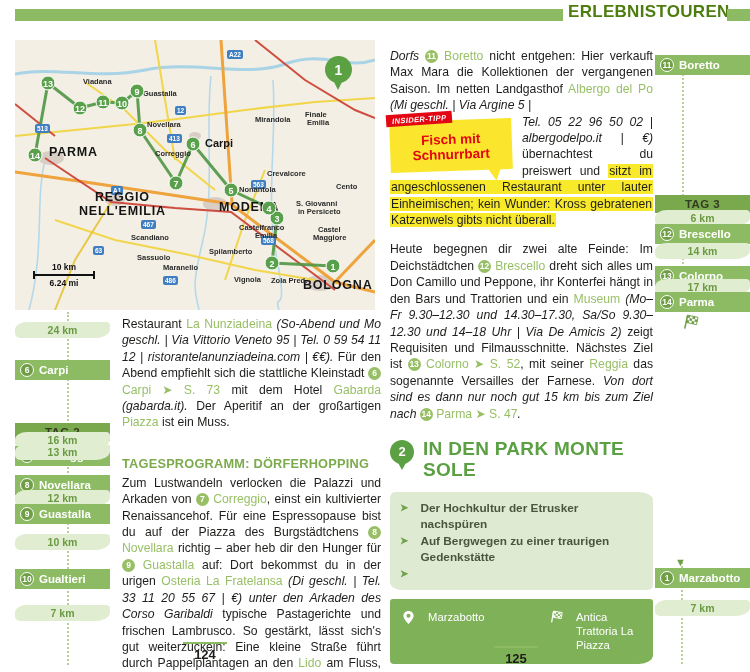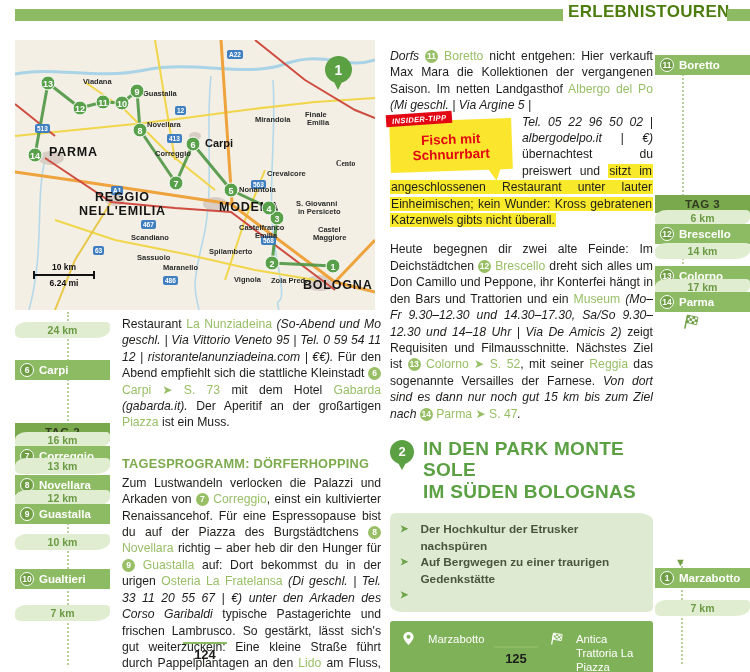--- a/index.html
+++ b/index.html
@@ -148,21 +148,21 @@
         <span class="town city-lg" style="left: 288px; top: 245px;">BOLOGNA</span>
         <span class="town city-md" style="left: 190px; top: 103px;">Carpi</span>
         <span class="town city-sm" style="left: 68px; top: 41px;">Viadana</span>
         <span class="town city-sm" style="left: 128px; top: 53px;">Guastalla</span>
         <span class="town city-sm" style="left: 132px; top: 84px;">Novellara</span>
         <span class="town city-sm" style="left: 140px; top: 113px;">Correggio</span>
         <span class="town city-sm" style="left: 240px; top: 79px;">Mirandola</span>
         <span class="town city-sm" style="left: 290px; top: 74px;">Finale</span>
         <span class="town city-sm" style="left: 292px; top: 82px;">Emilia</span>
         <span class="town city-sm" style="left: 252px; top: 133px;">Crevalcore</span>
-        <span class="town city-sm" style="left: 321px; top: 123px; font-family: Liberation Serif, serif;">Cento</span>
+        <span class="town city-sm" style="left: 321px; top: 146px;">Cento</span>
         <span class="town city-sm" style="left: 224px; top: 149px;">Nonantola</span>
         <span class="town city-sm" style="left: 281px; top: 163px;">S. Giovanni</span>
         <span class="town city-sm" style="left: 283px; top: 171px;">in Persiceto</span>
         <span class="town city-sm" style="left: 224px; top: 187px;">Castelfranco</span>
         <span class="town city-sm" style="left: 240px; top: 195px;">Emilia</span>
         <span class="town city-sm" style="left: 303px; top: 189px;">Castel</span>
         <span class="town city-sm" style="left: 298px; top: 197px;">Maggiore</span>
         <span class="town city-sm" style="left: 194px; top: 211px;">Spilamberto</span>
         <span class="town city-sm" style="left: 219px; top: 239px;">Vignola</span>
         <span class="town city-sm" style="left: 256px; top: 240px;">Zola Pred.</span>
@@ -209,21 +209,21 @@
       <div class="rail-item ri-stop" style="top: 48px;">
         <span class="nc">6</span>
         <span>Carpi</span>
       </div>
       <div class="rail-item ri-tag" style="top: 101px; margin-top: 10px;">TAG 2</div>
       <div class="rail-item ri-km" style="top: 120px;">16 km</div>
       <div class="rail-item ri-stop" style="top: 134px;">
         <span class="nc">7</span>
         <span>Correggio</span>
       </div>
-      <div class="rail-item ri-km" style="top: 146px;">13 km</div>
+      <div class="rail-item ri-km" style="top: 132px;">13 km</div>
       <div class="rail-item ri-stop" style="top: 163px;">
         <span class="nc">8</span>
         <span>Novellara</span>
       </div>
       <div class="rail-item ri-km" style="top: 178px;">12 km</div>
       <div class="rail-item ri-stop" style="top: 192px;">
         <span class="nc">9</span>
         <span>Guastalla</span>
       </div>
       <div class="rail-item ri-km" style="top: 222px;">10 km</div>
@@ -299,21 +299,20 @@
       </div>
       <p class="body"><span class="r-i">Tel. 05 22 96 50 02 | albergodelpo.it | €)</span><span class="r-p"> übernachtest du preiswert und </span><span class="r-hl">sitzt im angeschlossenen Restaurant unter lauter Einheimischen; kein Wunder: Kross gebratenen Katzenwels gibts nicht überall.</span></p>
       <div style="clear:both;"></div>
     </div>
     <p class="body" style="margin-top:13px;"><span class="r-p">Heute begegnen dir zwei alte Feinde: Im Deichstädtchen </span><span class="r-n">12</span><span class="r-g"> Brescello</span><span class="r-p"> dreht sich alles um Don Camillo und Peppone, ihr Konterfei hängt in den Bars und Trattorien und ein </span><span class="r-g">Museum </span><span class="r-i">(Mo–Fr 9.30–12.30 und 14.30–17.30, Sa/So 9.30–12.30 und 14–18 Uhr | Via De Amicis 2)</span><span class="r-p"> zeigt Requisiten und Filmausschnitte. Nächstes Ziel ist </span><span class="r-n">13</span><span class="r-g"> Colorno ➤ S. 52</span><span class="r-p">, mit seiner </span><span class="r-g">Reggia</span><span class="r-p"> das sogenannte Versailles der Farnese. </span><span class="r-i">Von dort sind es dann nur noch gut 15 km bis zum Ziel nach </span><span class="r-n">14</span><span class="r-g"> Parma ➤ S. 47</span><span class="r-i">.</span></p>
 
     <div class="sec">
       <div class="sec-pin">2</div>
       <div class="sec-title">
         <div>IN DEN PARK MONTE SOLE</div>
-        <div>IM SÜDEN BOLOGNAS</div>
       </div>
     </div>
 
     <div class="bullets" id="bullet-box">
         <div class="bl">
           <span class="ar">➤</span>
           <span>Der Hochkultur der Etrusker nachspüren</span>
         </div>
         <div class="bl">
           <span class="ar">➤</span>

